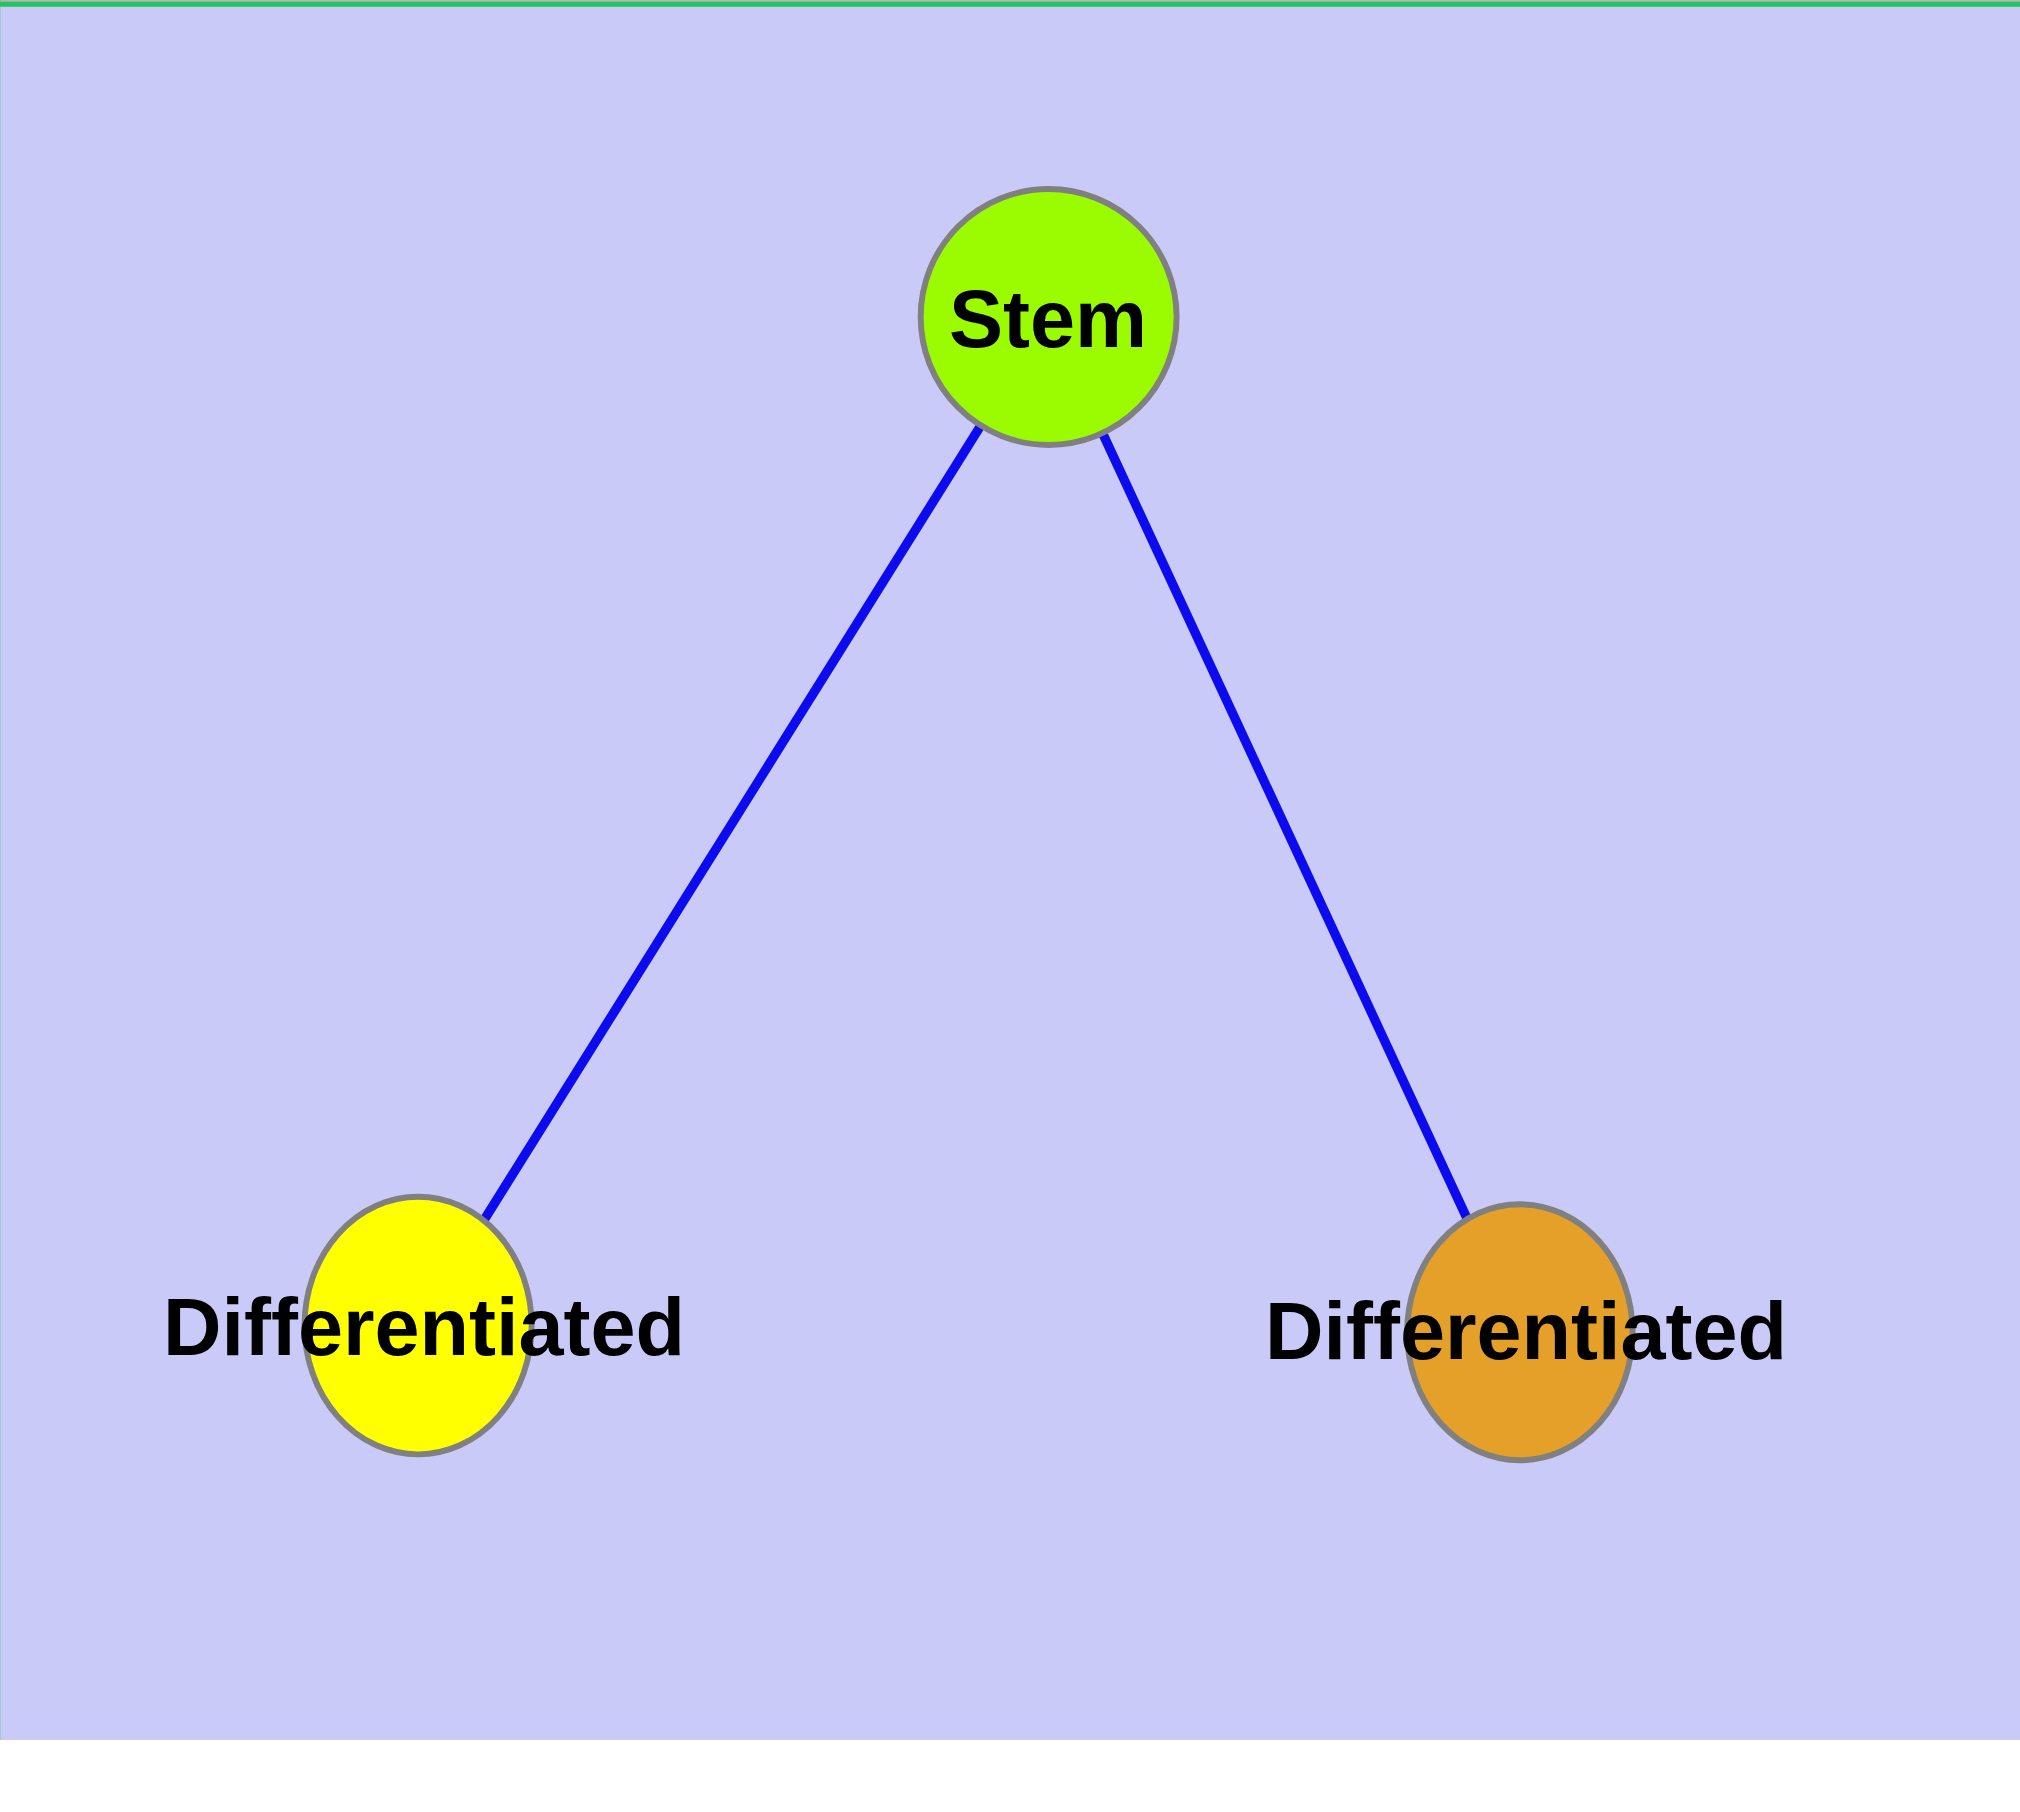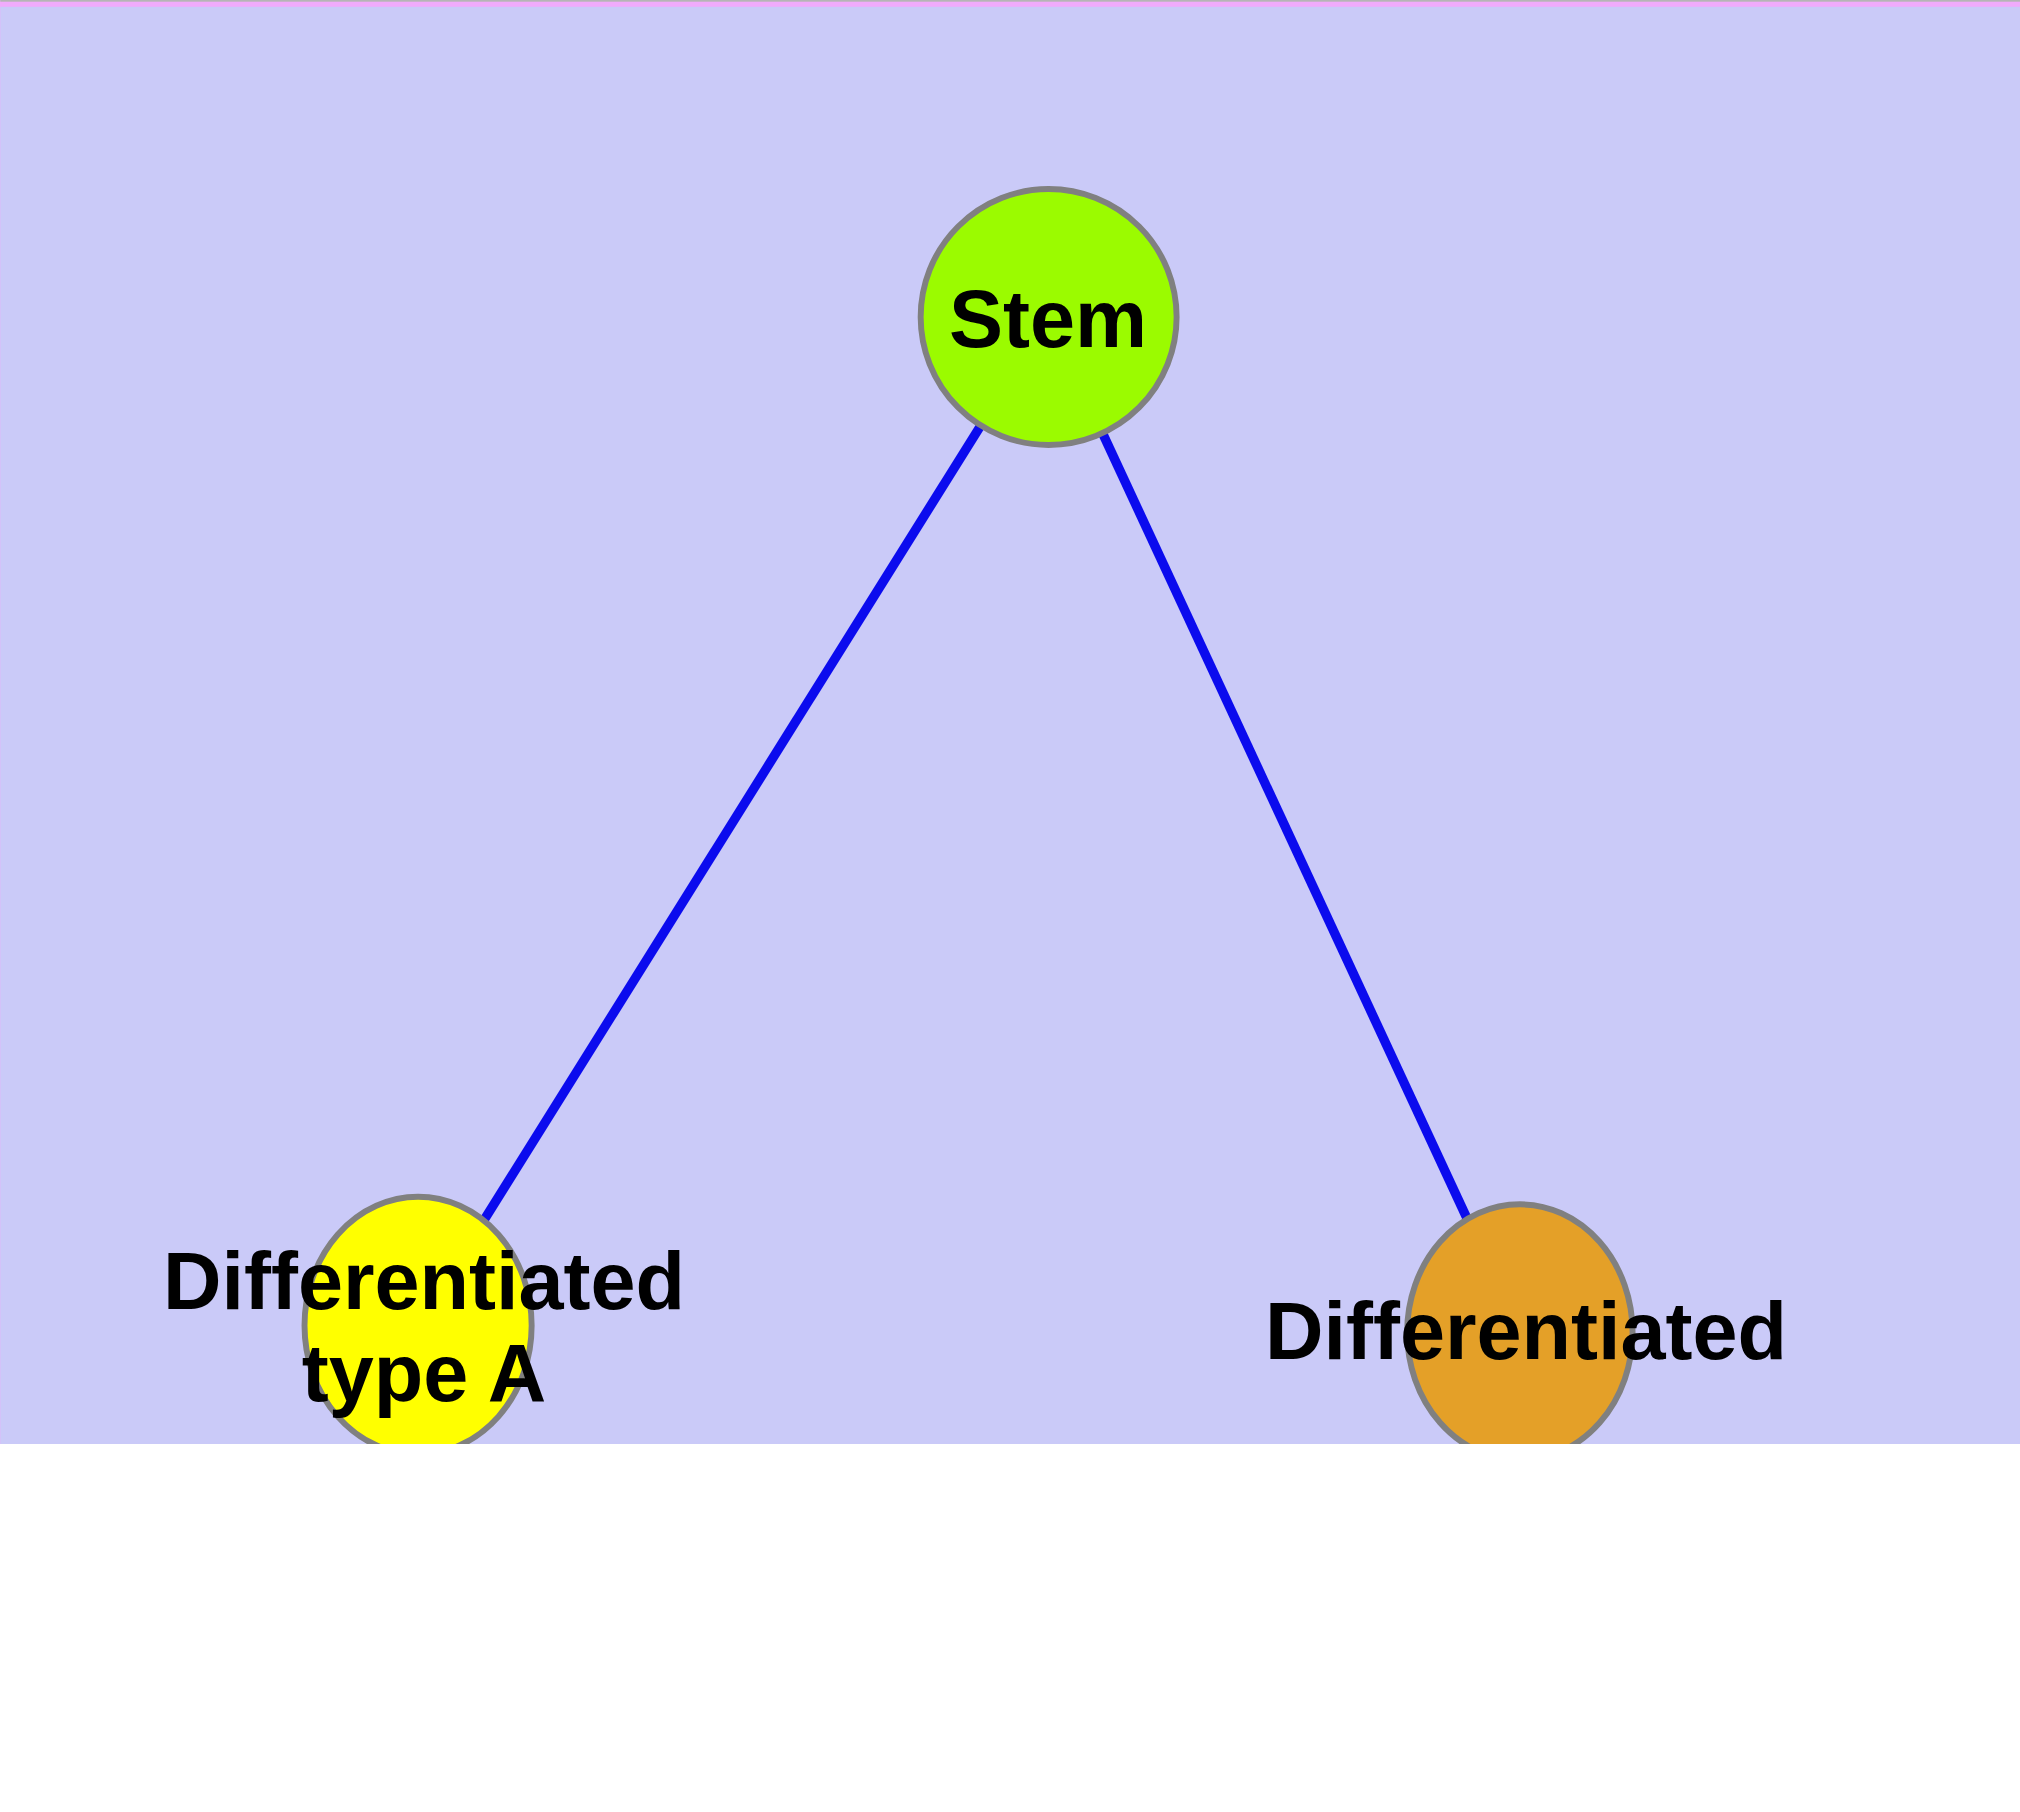--- a/index.html
+++ b/index.html
@@ -4,23 +4,23 @@
 <style>
   html, body {
     margin: 0;
     padding: 0;
     background: #ffffff;
     font-family: "Liberation Sans", sans-serif;
   }
   #canvas {
     position: relative;
     width: 2021px;
-    height: 1444px;
+    height: 1740px;
     overflow: hidden;
-    background: #f0abfc;
+    background: #22c55e;
   }
   #diagram-svg {
     position: absolute;
     left: 0;
     top: 0;
     display: block;
   }
   .edge {
     stroke-width: 11px;
     fill: none;
@@ -60,21 +60,20 @@
     <ellipse class="node-ellipse" cx="493" cy="1564" rx="134" ry="152" fill="#ffff00" stroke="#808080"></ellipse>
     <ellipse class="node-ellipse" cx="1793" cy="1572" rx="133" ry="151" fill="#e4a028" stroke="#808080"></ellipse>
   </svg>
 
   <div class="node-label" style="left:1048px; top:319px;">
     <span class="label-line">Stem</span>
   </div>
 
   <div class="node-label" style="left:424px; top:1327px;">
     <span class="label-line">Differentiated</span>
-    <span class="label-line">type A</span>
   </div>
 
   <div class="node-label" style="left:1526px; top:1331px;">
     <span class="label-line">Differentiated</span>
   </div>
 
 </div>
 
 
 </body></html>

